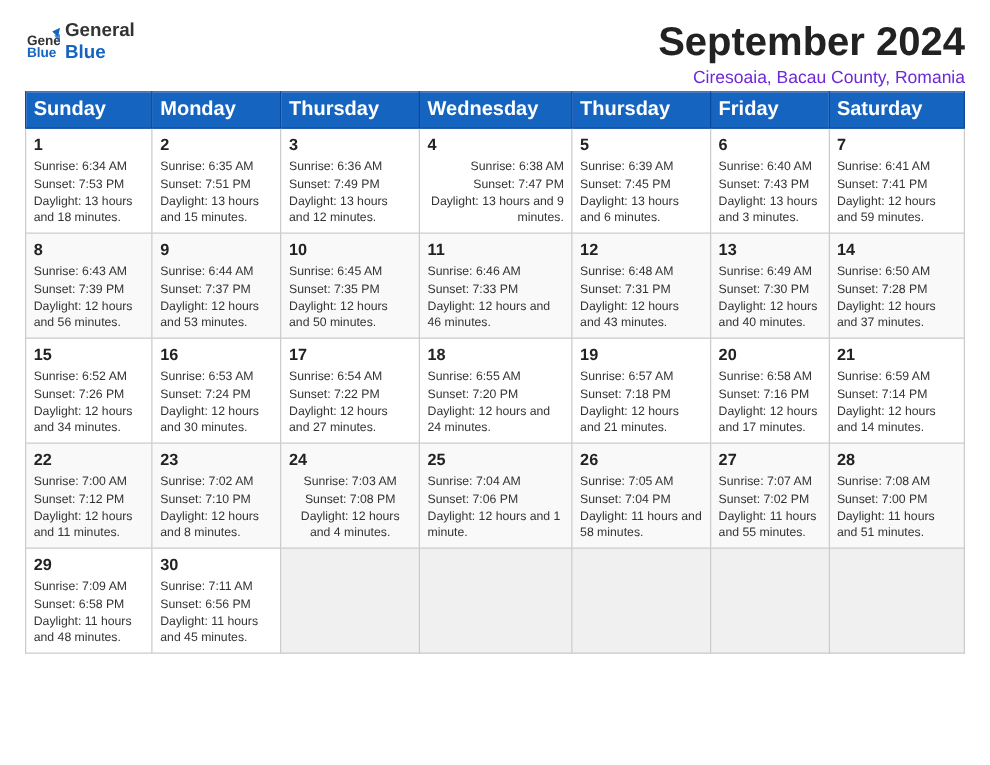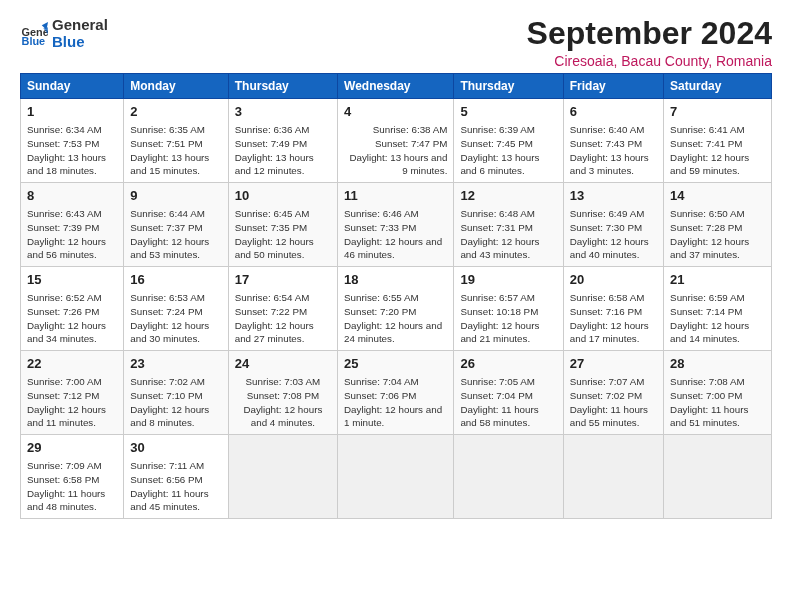--- a/index.html
+++ b/index.html
@@ -43,33 +43,33 @@
       text-align: right;
     }
     .main-title {
       font-size: 32px;
       font-weight: bold;
       color: #222;
       line-height: 1.1;
     }
     .subtitle {
       font-size: 14px;
-      color: #be185d;
+      color: #6d28d9;
       margin-top: 2px;
     }
     table {
       width: 100%;
       border-collapse: collapse;
       font-size: 10.5px;
       color: #222;
     }
     thead tr th {
       background-color: #1565c0;
       color: #fff;
-      font-size: 12px;
+      font-size: 16px;
       font-weight: bold;
       padding: 5px 6px;
       text-align: left;
       border: 1px solid #0d47a1;
     }
     tbody tr td {
       vertical-align: top;
       padding: 4px 6px;
       border: 1px solid #ccc;
       background: #fff;
@@ -240,21 +240,21 @@
           </td>
           <td>
             <span class="day-num">18</span>
             <div class="day-info" style="white-space: pre-line;">Sunrise: 6:55 AM
 Sunset: 7:20 PM
 Daylight: 12 hours and 24 minutes.</div>
           </td>
           <td>
             <span class="day-num">19</span>
             <div class="day-info" style="white-space: pre-line;">Sunrise: 6:57 AM
-Sunset: 10:18 PM
+Sunset: 7:18 PM
 Daylight: 12 hours and 21 minutes.</div>
           </td>
           <td>
             <span class="day-num">20</span>
             <div class="day-info" style="white-space: pre-line;">Sunrise: 6:58 AM
 Sunset: 7:16 PM
 Daylight: 12 hours and 17 minutes.</div>
           </td>
           <td>
             <span class="day-num">21</span>

